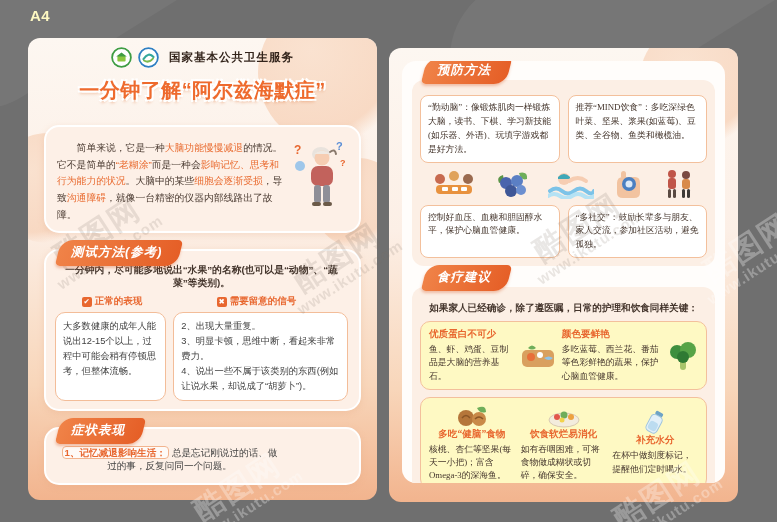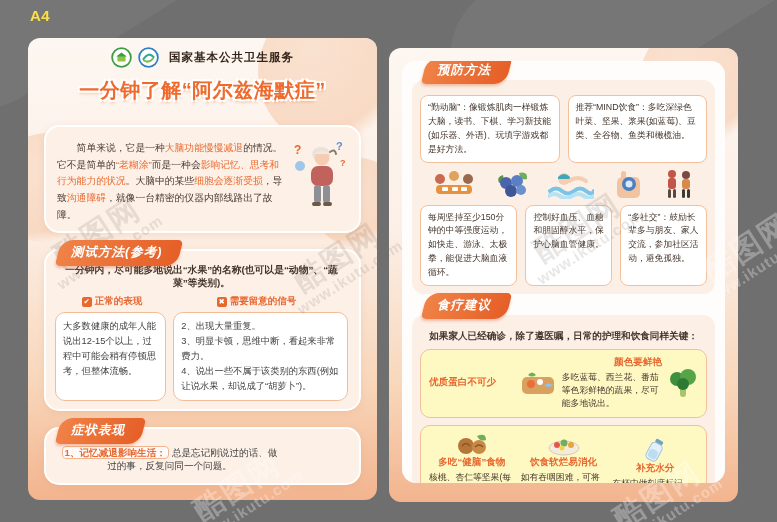--- a/index.html
+++ b/index.html
@@ -2,21 +2,21 @@
 <html><head>
 <meta charset="utf-8">
 <style>
   * { margin:0; padding:0; box-sizing:border-box; }
   html,body { width:777px; height:522px; }
   body { font-family:"Liberation Sans","DejaVu Sans",sans-serif; background:#6f6f6f; position:relative; overflow:hidden; }
 
   
   .canvas { position:absolute; inset:0; background:#6f6f6f; overflow:hidden; }
   .gray-sheen { position:absolute; width:420px; height:160px; background:rgba(255,255,255,.05); transform:rotate(-32deg); border-radius:80px; }
-  .a4-label { position:absolute; left:30px; top:7px; font-size:15px; font-weight:700; color:#fde047; letter-spacing:.5px; }
+  .a4-label { position:absolute; left:30px; top:7px; font-size:15px; font-weight:700; color:#fef9c3; letter-spacing:.5px; }
 
   
   .wm { position:absolute; transform:rotate(-33deg); text-align:center; pointer-events:none; line-height:1.05; }
   .wm .wm-brand { font-size:30px; font-weight:900; letter-spacing:2px; }
   .wm .wm-url { font-size:15px; font-weight:700; letter-spacing:1px; }
   .wm.light { color:rgba(255,255,255,.30); }
   .wm.dark { color:rgba(125,110,100,.17); }
 
   
   .page { position:absolute; border-radius:12px; overflow:hidden;
@@ -53,30 +53,30 @@
   .mini-icon { display:inline-block; width:10px; height:10px; border-radius:2px; background:#e8672f; color:#fff; font-size:7.5px; line-height:10px; text-align:center; font-style:normal; }
   .test-boxes { display:flex; gap:7px; }
   .tbox { background:#fff; border:1.5px solid #f3bd99; border-radius:10px; padding:6px 7px; font-size:9.3px; line-height:1.62; color:#3f3f3f; }
   .tbox.left { width:38%; }
   .tbox.right { flex:1; }
   .symptom-list { position:relative; padding-right:66px; }
   .symptom-item { font-size:9.6px; line-height:1.35; margin:4.2px 0; color:#3f3f3f; }
   .symptom-label { color:#e8672f; font-weight:700; border:1px solid #f2b48e; background:rgba(255,255,255,.65); border-radius:4px; padding:0 2px; margin-right:3px; }
 
   
-  .inner-panel { position:absolute; left:13px; right:13px; top:13px; bottom:19px; background:#fffdfb; border-radius:14px; padding:8px 10px 6px; overflow:hidden; }
+  .inner-panel { position:absolute; left:13px; right:13px; top:13px; bottom:19px; background:#fffdfb; border-radius:14px; padding:8px 10px 6px; overflow:hidden;font-family:Liberation Serif, serif; }
   .rsection { position:relative; padding-top:11px; margin-bottom:10px; }
   .rcontent { background:#fcefe5; border-radius:12px; padding:15px 8px 8px; }
   .pbox-row { display:flex; gap:8px; }
   .pbox { background:#fff; border:1px solid #f3c09c; border-radius:8px; padding:5px 7px; font-size:8.8px; line-height:1.58; color:#45362d; flex:1; }
   .illu-row { display:flex; justify-content:space-around; align-items:flex-end; margin:6px 2px 6px; }
   .diet-intro { font-size:9.6px; font-weight:700; color:#44352c; text-align:center; margin-bottom:6px; }
   .diet-card { background:#fef9c3; border:1px solid #f3c09c; border-radius:10px; padding:6px 8px; display:flex; align-items:center; gap:6px; }
   .diet-card + .diet-card { margin-top:7px; }
-  .diet-title { color:#e8672f; font-weight:800; font-size:9.6px; text-align:right; margin-bottom:2px; }
+  .diet-title { color:#e8672f; font-weight:800; font-size:9.6px; text-align:left; margin-bottom:2px; }
   .diet-text { font-size:8.8px; line-height:1.5; color:#45362d; }
   .diet-col { flex:1; display:flex; flex-direction:column; align-items:center; }
 </style>
 </head>
 <body>
 
 <div class="canvas">
   <div class="gray-sheen" style="left:430px; top:-90px;"></div>
   <div class="gray-sheen" style="left:-120px; top:-120px;"></div>
   <div class="a4-label">A4</div>
@@ -206,45 +206,45 @@
                 <rect x="6" y="9" width="8" height="11" rx="3" fill="#c05548"></rect>
                 <rect x="6" y="20" width="3" height="9" rx="1.5" fill="#5a4a42"></rect>
                 <rect x="11" y="20" width="3" height="9" rx="1.5" fill="#5a4a42"></rect>
               <circle cx="24" cy="6" r="4" fill="#7a4a42"></circle>
                 <rect x="20" y="10" width="8" height="10" rx="3" fill="#d88a4a"></rect>
                 <rect x="20" y="20" width="3" height="9" rx="1.5" fill="#3f3a36"></rect>
                 <rect x="25" y="20" width="3" height="9" rx="1.5" fill="#3f3a36"></rect>
             </svg>
           </div>
           <div class="pbox-row">
-            <div class="pbox" style="flex:1.15">每周坚持至少150分钟的中等强度运动，如快走、游泳、太极拳，能促进大脑血液循环。</div>
             <div class="pbox">控制好血压、血糖和胆固醇水平，保护心脑血管健康。</div>
             <div class="pbox">“多社交”：鼓励长辈多与朋友、家人交流，参加社区活动，避免孤独。</div>
           </div>
         </div>
       </div>
 
       <div class="rsection">
         <div class="banner">食疗建议</div>
         <div class="rcontent">
           <p class="diet-intro">如果家人已经确诊，除了遵医嘱，日常的护理和饮食同样关键：</p>
           <div class="diet-card">
             <div style="flex:1.1">
               <div class="diet-title" style="text-align:left">优质蛋白不可少</div>
+              <div class="diet-text">鱼、虾、鸡蛋、豆制品是大脑的营养基石。</div>
             </div>
             <svg width="36" height="28" viewBox="0 0 36 28">
               <rect x="2" y="8" width="32" height="17" rx="5" fill="#d9a05f"></rect>
               <circle cx="11" cy="15" r="4" fill="#e86f3a"></circle>
                 <circle cx="20" cy="13" r="3" fill="#fff"></circle>
               <path d="M24 16 q5 -3 9 0 q-4 4 -9 0" fill="#8fc3e8"></path>
               <path d="M8 6 q4 -5 8 0 q-4 3 -8 0" fill="#6fae5a"></path>
             </svg>
             <div style="flex:1.3">
               <div class="diet-title">颜色要鲜艳</div>
-              <div class="diet-text">多吃蓝莓、西兰花、番茄等色彩鲜艳的蔬果，尽可能多地说出。</div>
+              <div class="diet-text">多吃蓝莓、西兰花、番茄等色彩鲜艳的蔬果，保护心脑血管健康。</div>
             </div>
             <svg width="30" height="32" viewBox="0 0 30 32">
               <rect x="12" y="18" width="6" height="12" rx="3" fill="#a8c46a"></rect>
               <circle cx="9" cy="12" r="7" fill="#3e8f3e"></circle>
                 <circle cx="20" cy="10" r="8" fill="#57a447"></circle>
                 <circle cx="15" cy="17" r="6" fill="#2f7a33"></circle>
             </svg>
           </div>
           <div class="diet-card">
             <div class="diet-col">

